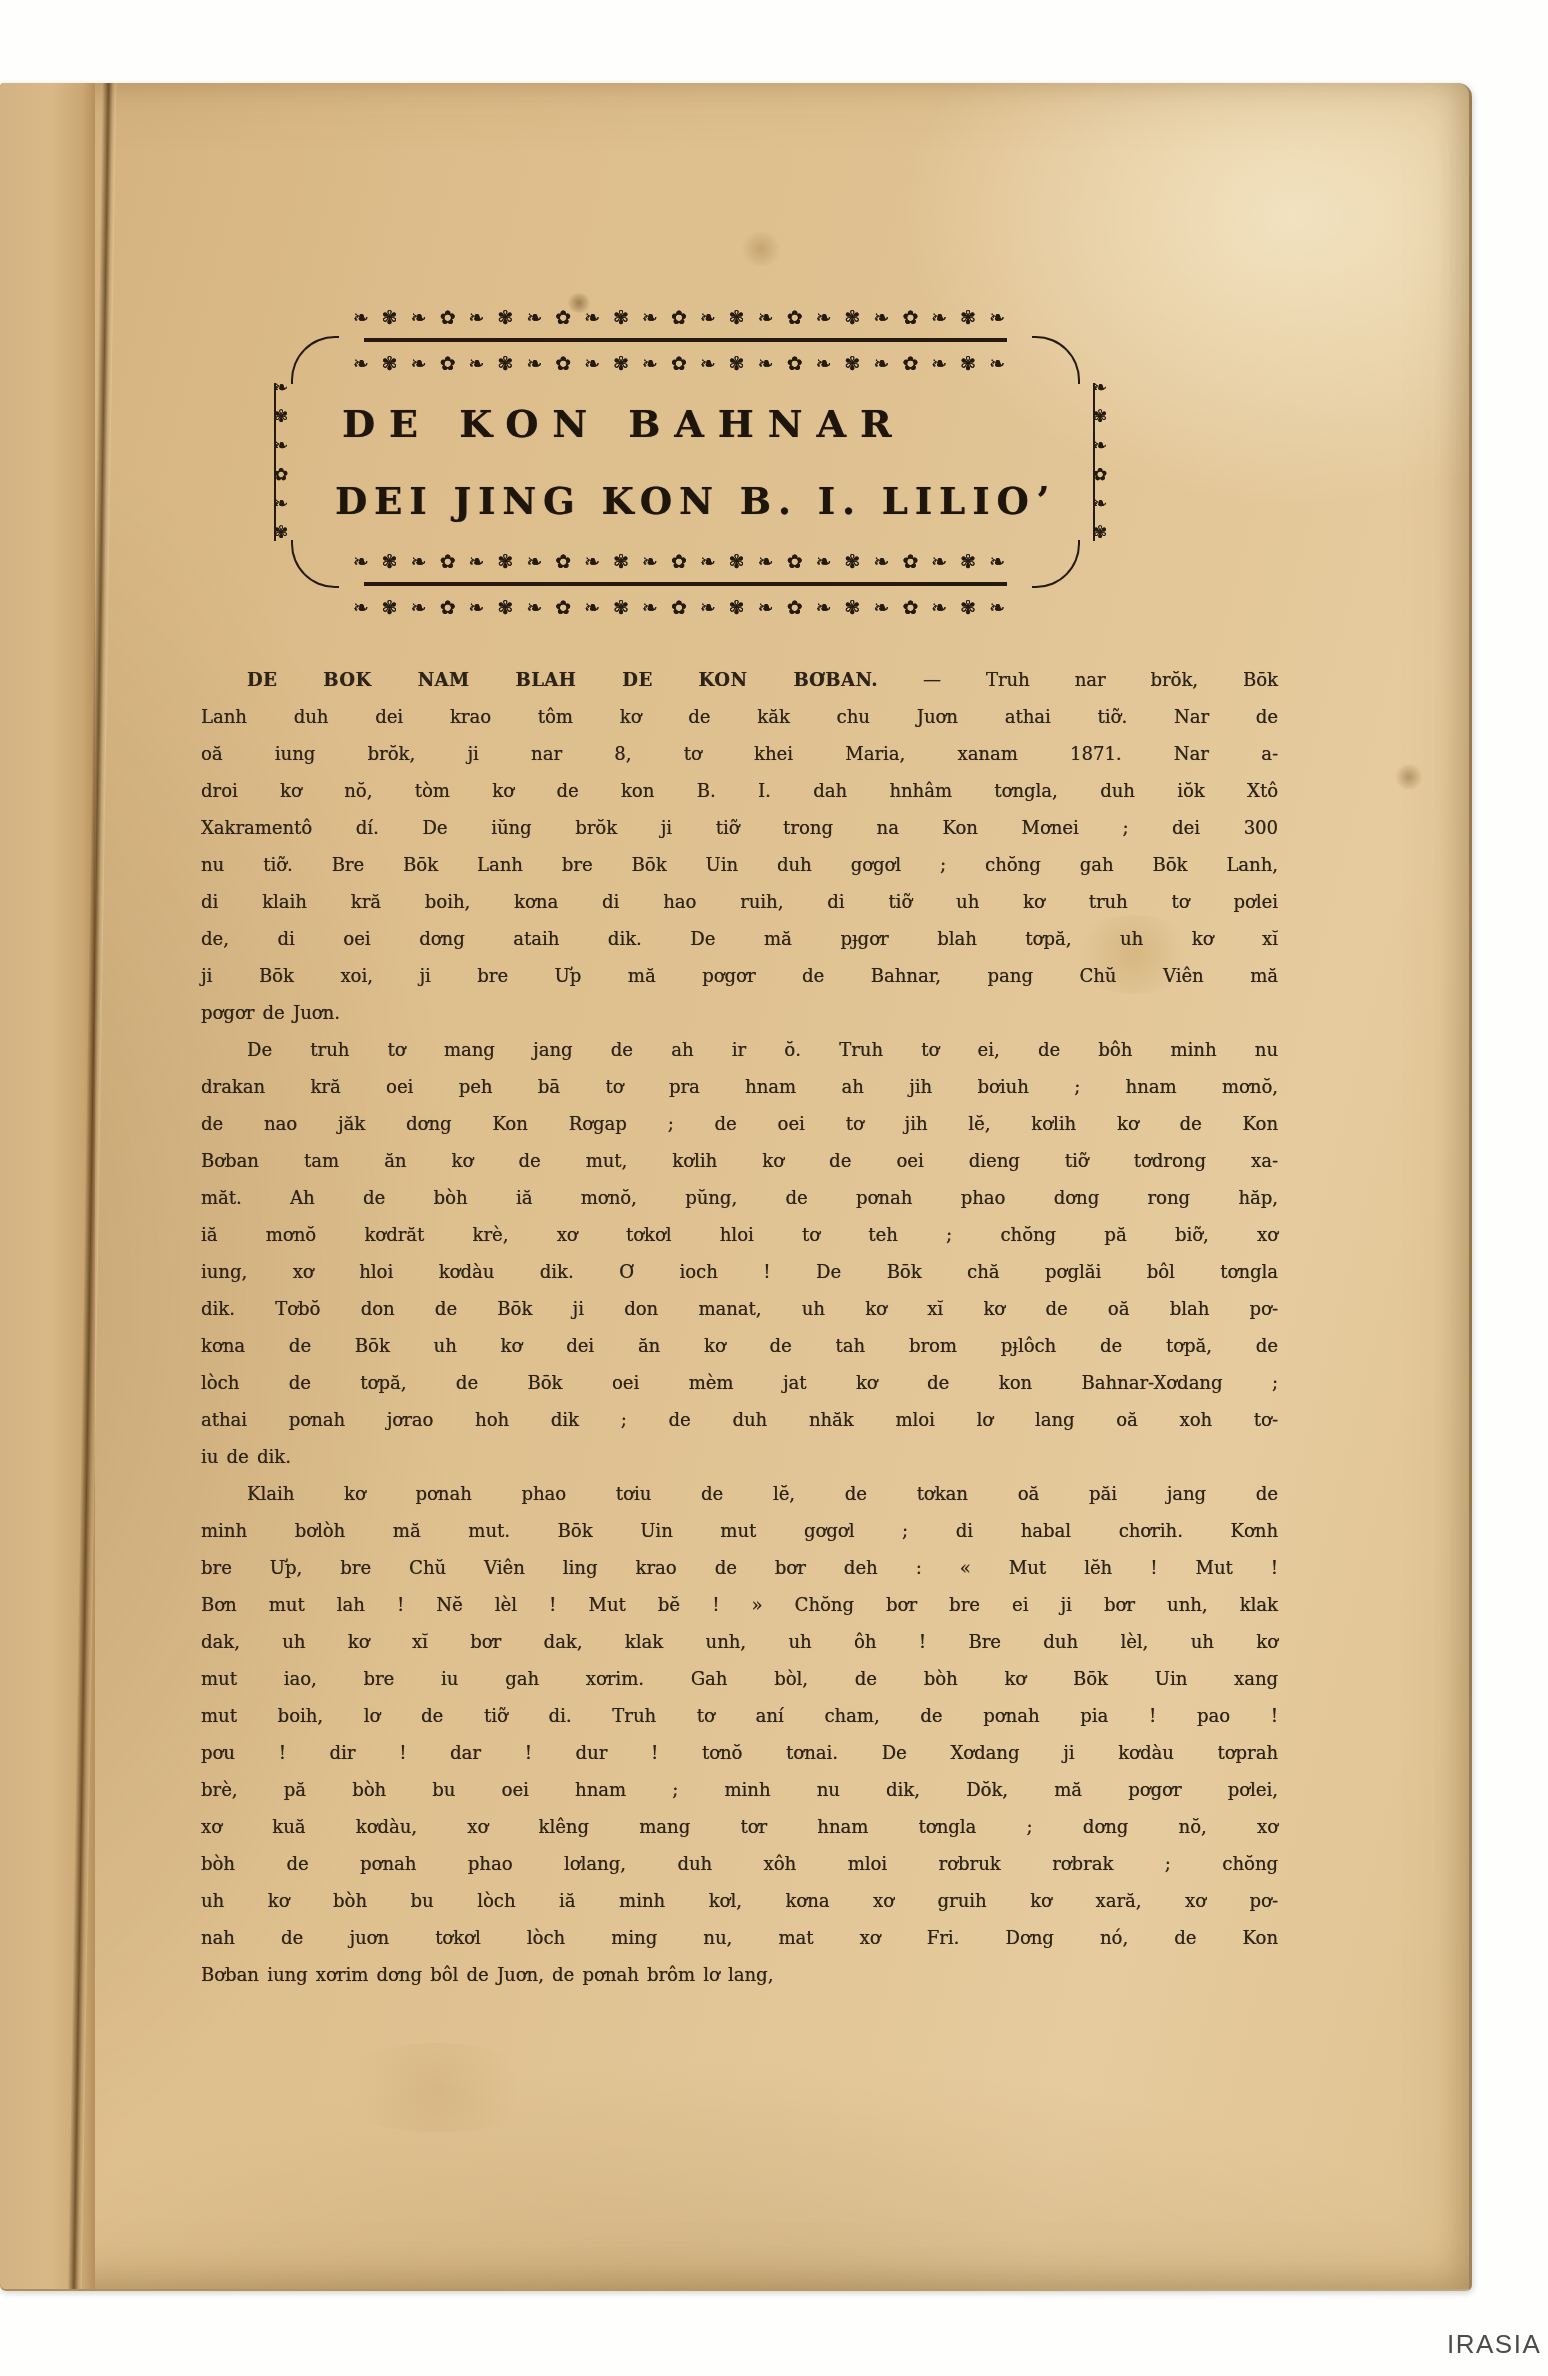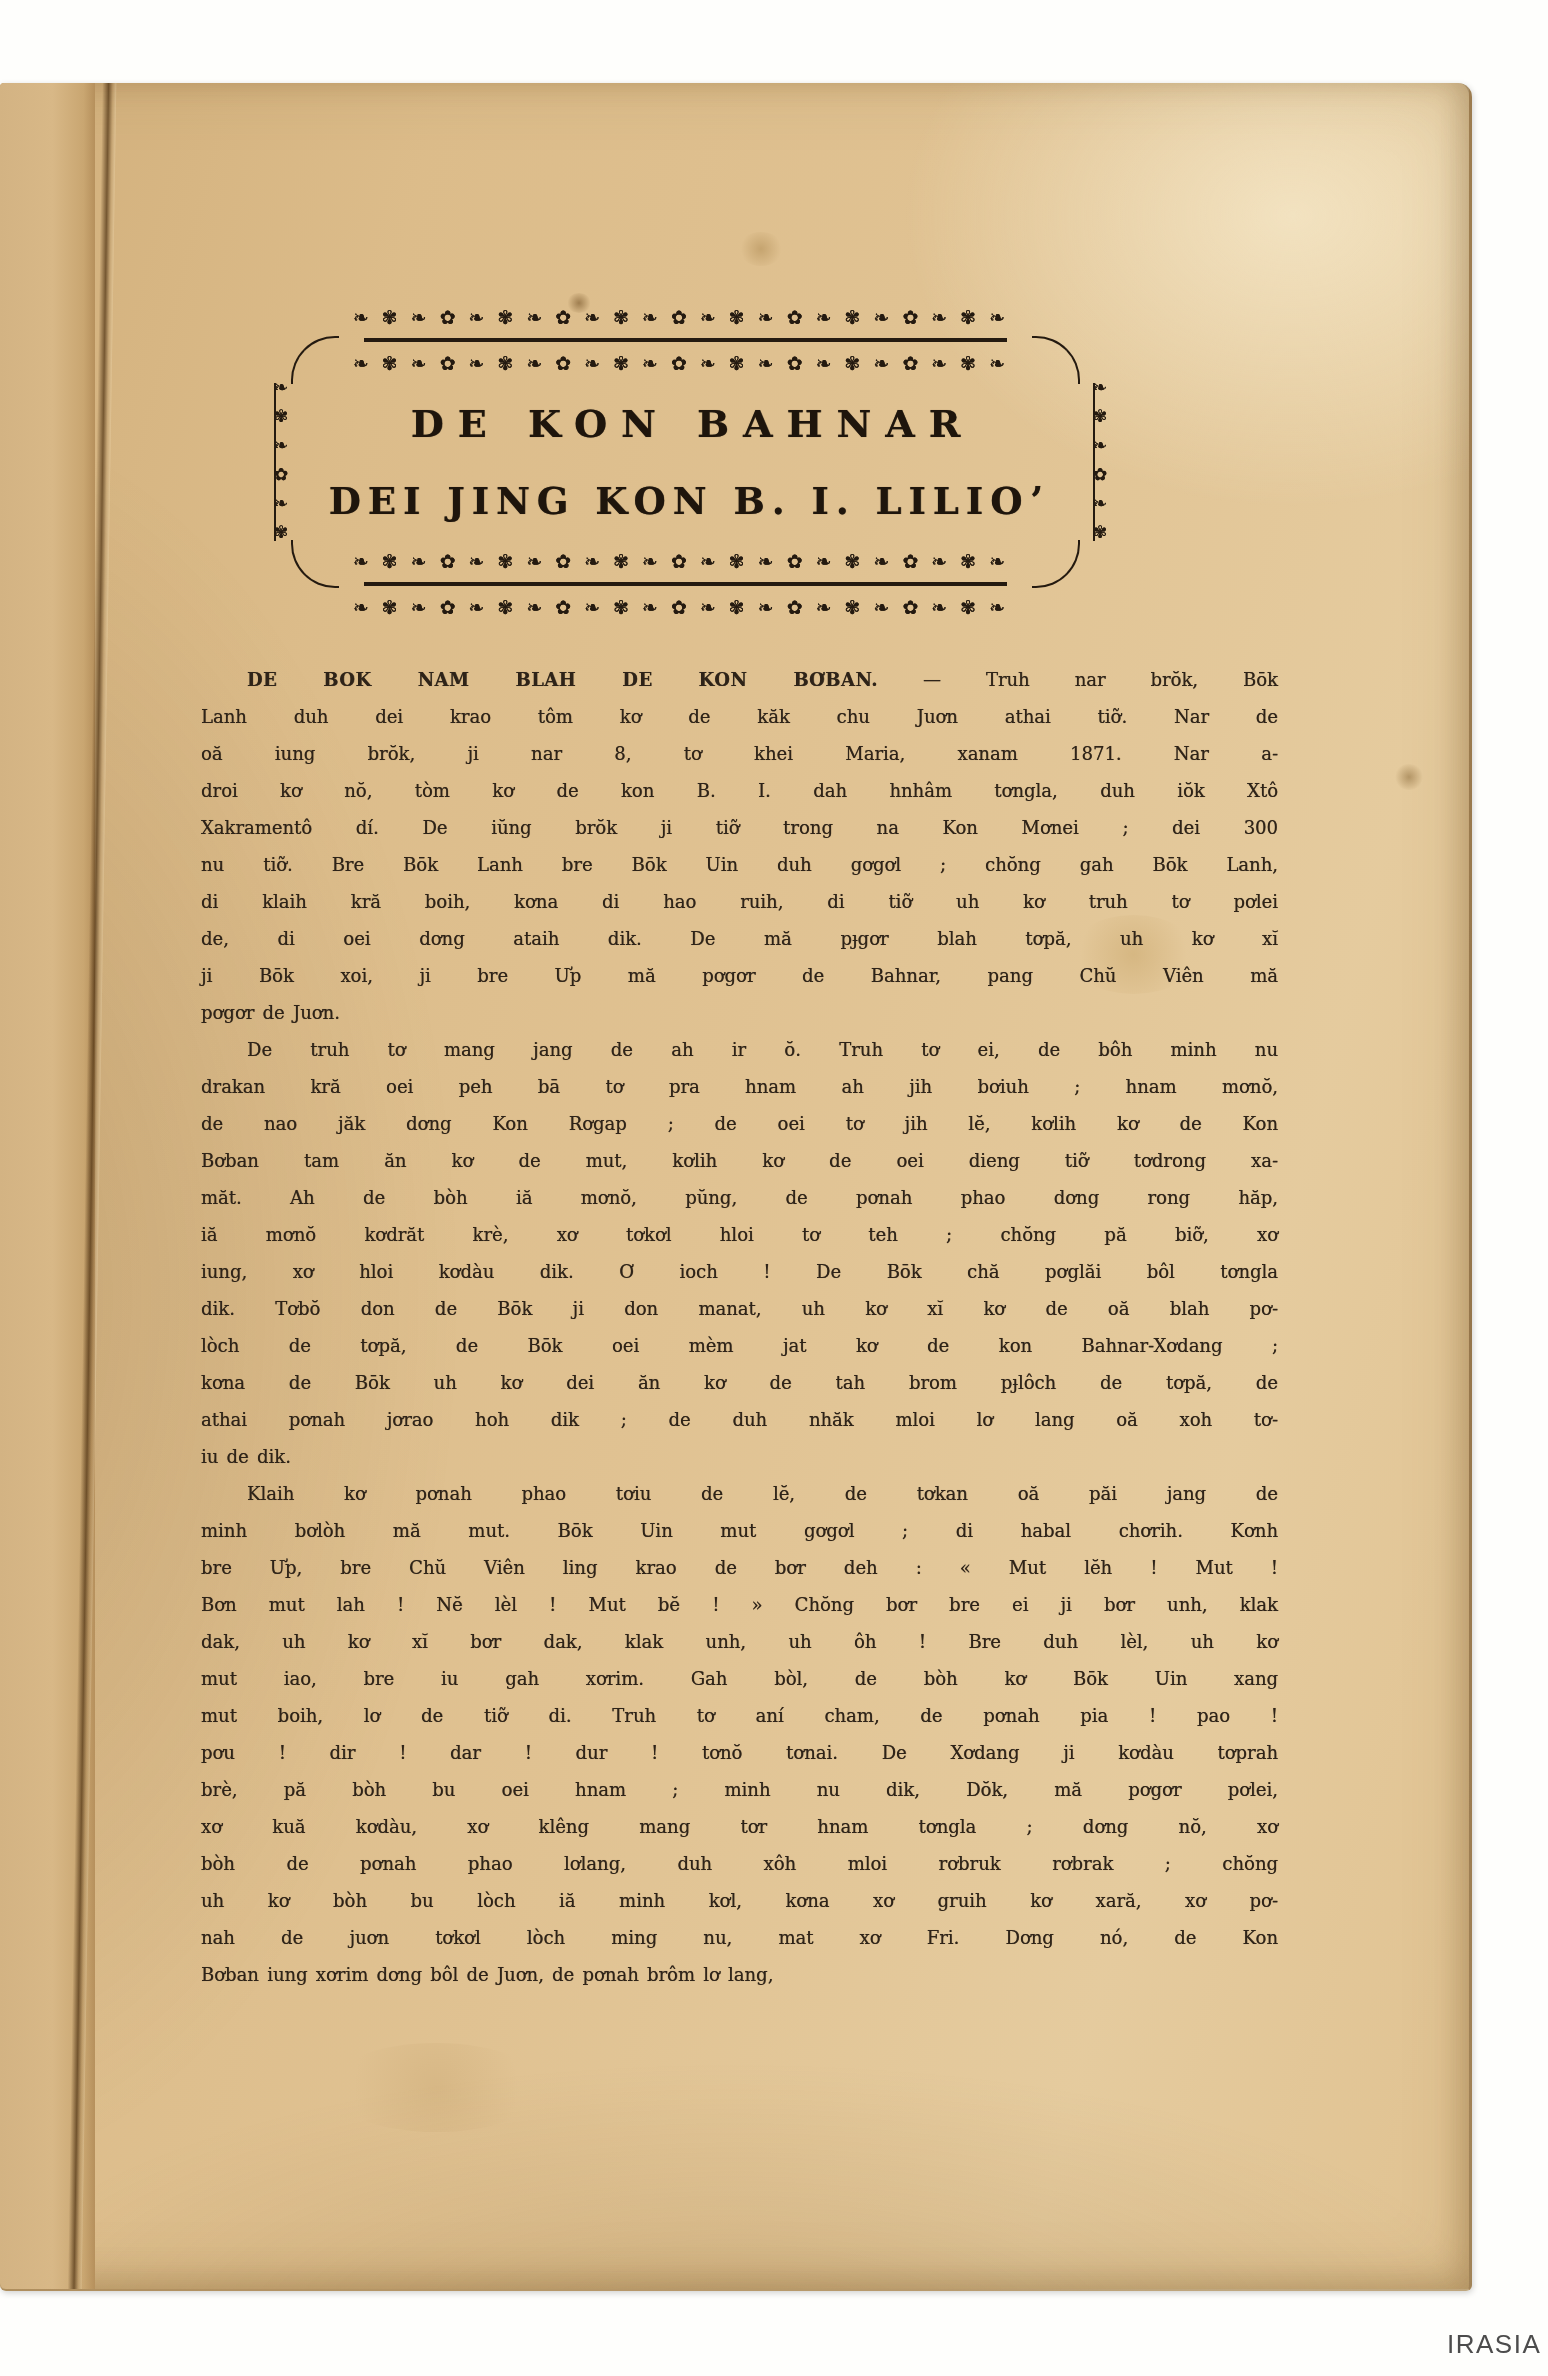--- a/index.html
+++ b/index.html
@@ -74,21 +74,21 @@
   .orn-col.left::before,.orn-col.right::before{
     content:"";position:absolute;top:6px;bottom:6px;left:13px;width:2px;background:#241a10;
   }
   .corner{position:absolute;width:46px;height:46px;border:0 solid #241a10;}
   .corner.tl{left:22px;top:26px;border-left-width:2.5px;border-top-width:2.5px;border-top-left-radius:44px;}
   .corner.tr{right:22px;top:26px;border-right-width:2.5px;border-top-width:2.5px;border-top-right-radius:44px;}
   .corner.bl{left:22px;bottom:26px;border-left-width:2.5px;border-bottom-width:2.5px;border-bottom-left-radius:44px;}
   .corner.br{right:22px;bottom:26px;border-right-width:2.5px;border-bottom-width:2.5px;border-bottom-right-radius:44px;}
   .title-center{
     position:absolute;left:59px;right:59px;top:65px;bottom:65px;
-    display:flex;flex-direction:column;justify-content:center;align-items:center;gap:33px;
+    display:flex;flex-direction:column;justify-content:center;gap:33px;
   }
   .title-line{
     font-weight:bold;color:#1e150c;white-space:nowrap;
     text-shadow:0.4px 0.4px 0 rgba(30,21,12,.55), 0 0 1px rgba(30,21,12,.35);
   }
   .title-line.l1{font-size:38px;letter-spacing:14px;text-indent:14px;}
   .title-line.l2{font-size:37px;letter-spacing:7px;text-indent:7px;}
 
   
   .body-text{
@@ -161,22 +161,22 @@
       </div>
       <div>
         <div class="line first">De truh tơ mang jang de ah ir ŏ. Truh tơ ei, de bôh minh nu</div>
         <div class="line">drakan kră oei peh bā tơ pra hnam ah jih bơiuh ; hnam mơnŏ,</div>
         <div class="line">de nao jăk dơng Kon Rơgap ; de oei tơ jih lĕ, kơlih kơ de Kon</div>
         <div class="line">Bơban tam ăn kơ de mut, kơlih kơ de oei dieng tiỡ tơdrong xa-</div>
         <div class="line">măt. Ah de bòh iă mơnŏ, pŭng, de pơnah phao dơng rong hăp,</div>
         <div class="line">iă mơnŏ kơdrăt krè, xơ tơkơl hloi tơ teh ; chŏng pă biỡ, xơ</div>
         <div class="line">iung, xơ hloi kơdàu dik. Ơ ioch ! De Bōk chă pơglăi bôl tơngla</div>
         <div class="line">dik. Tơbŏ don de Bōk ji don manat, uh kơ xĭ kơ de oă blah pơ-</div>
+        <div class="line">kơna de Bōk uh kơ dei ăn kơ de tah brom pɟlôch de tơpă, de</div>
         <div class="line">lòch de tơpă, de Bōk oei mèm jat kơ de kon Bahnar-Xơdang ;</div>
-        <div class="line">kơna de Bōk uh kơ dei ăn kơ de tah brom pɟlôch de tơpă, de</div>
         <div class="line">athai pơnah jơrao hoh dik ; de duh nhăk mloi lơ lang oă xoh tơ-</div>
         <div class="line last">iu de dik.</div>
       </div>
       <div>
         <div class="line first">Klaih kơ pơnah phao tơiu de lĕ, de tơkan oă păi jang de</div>
         <div class="line">minh bơlòh mă mut. Bōk Uin mut gơgơl ; di habal chơrih. Kơnh</div>
         <div class="line">bre Ưp, bre Chŭ Viên ling krao de bơr deh : « Mut lĕh ! Mut !</div>
         <div class="line">Bơn mut lah ! Nĕ lèl ! Mut bĕ ! » Chŏng bơr bre ei ji bơr unh, klak</div>
         <div class="line">dak, uh kơ xĭ bơr dak, klak unh, uh ôh ! Bre duh lèl, uh kơ</div>
         <div class="line">mut iao, bre iu gah xơrim. Gah bòl, de bòh kơ Bōk Uin xang</div>

